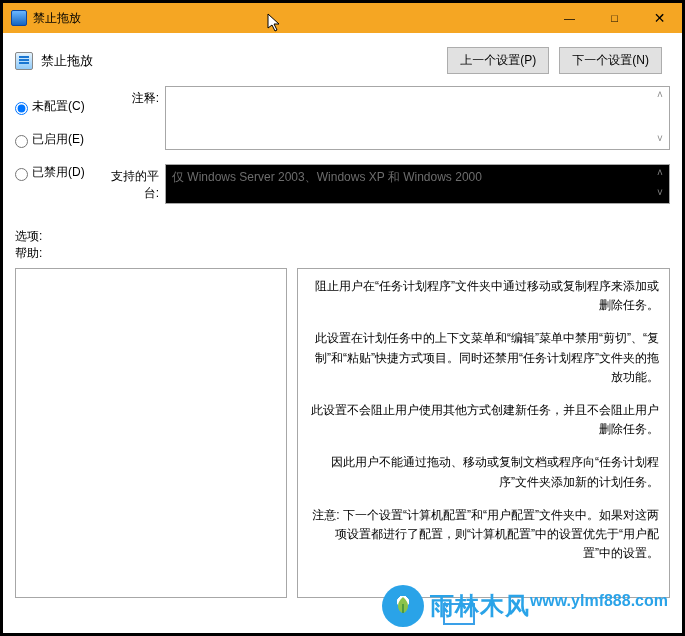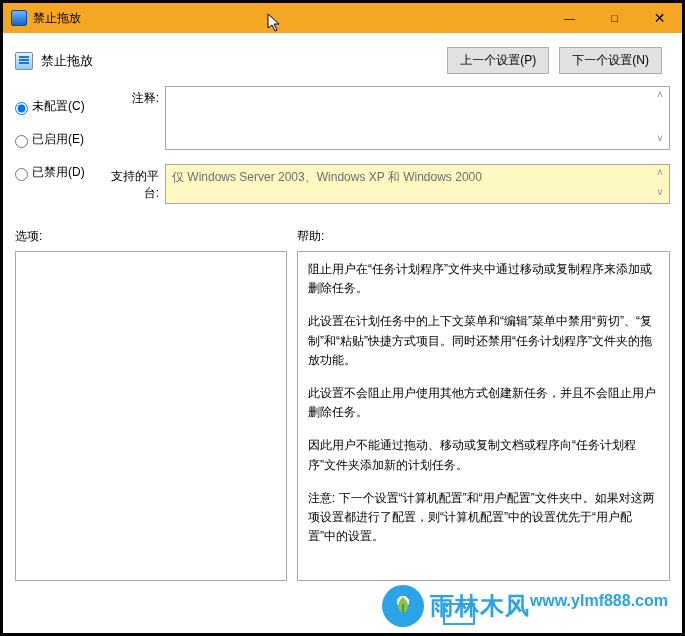--- a/index.html
+++ b/index.html
@@ -93,41 +93,43 @@
       flex: 1;
       height: 64px;
       border: 1px solid #a7a7a7;
       background: #fff;
       position: relative;
     }
     .platform-box {
       flex: 1;
       height: 40px;
       border: 1px solid #a7a7a7;
-      background: #fef9c3;
+      background: #000000;
       padding: 4px 6px;
       position: relative;
       color: #6d6d6d;
     }
     .scroll-stub {
       position: absolute; right: 2px; top: 2px;
       width: 14px; height: 14px;
       color: #888; font-size: 10px; text-align: center;
     }
     .scroll-stub-b { top: auto; bottom: 2px; }
     .lower-labels {
       display: flex;
       padding: 10px 12px 4px 12px;
+      flex-direction: column;
     }
     .lower-labels .lbl-options { width: 282px; }
     .lower-panels {
       display: flex;
       padding: 2px 12px 0 12px;
       gap: 10px;
       height: 332px;
+      text-align: right;
     }
     .options-box {
       width: 272px;
       border: 1px solid #a7a7a7;
       background: #fff;
     }
     .help-box {
       flex: 1;
       border: 1px solid #a7a7a7;
       background: #fff;

